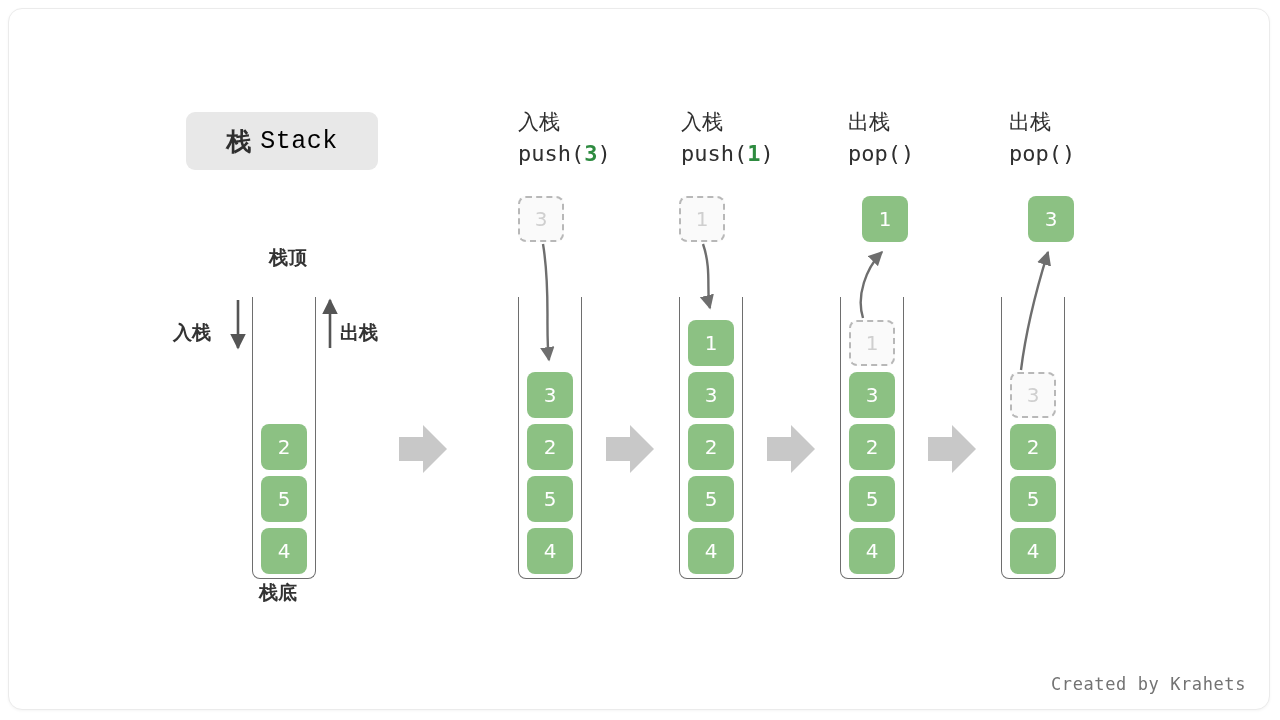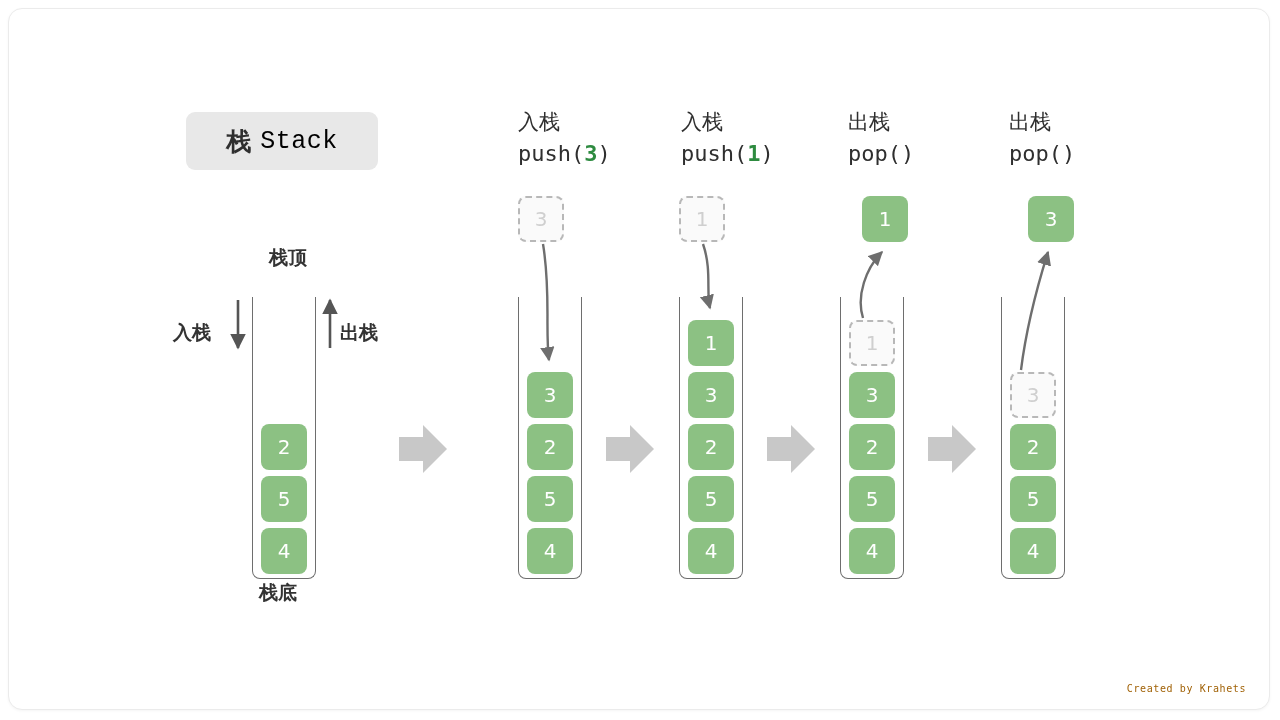--- a/index.html
+++ b/index.html
@@ -136,22 +136,22 @@
     height: 720px;
     pointer-events: none;
   }
 
   
   .credit {
     position: absolute;
     right: 34px;
     bottom: 26px;
     font-family: "DejaVu Sans Mono", "Liberation Mono", monospace;
-    font-size: 10px;
-    color: #a16207;
+    font-size: 17px;
+    color: #737373;
     letter-spacing: 0.6px;
   }
 </style>
 </head>
 <body>
 
 <div id="canvas">
   <div class="card-frame"></div>
 
   <div class="title-badge">

